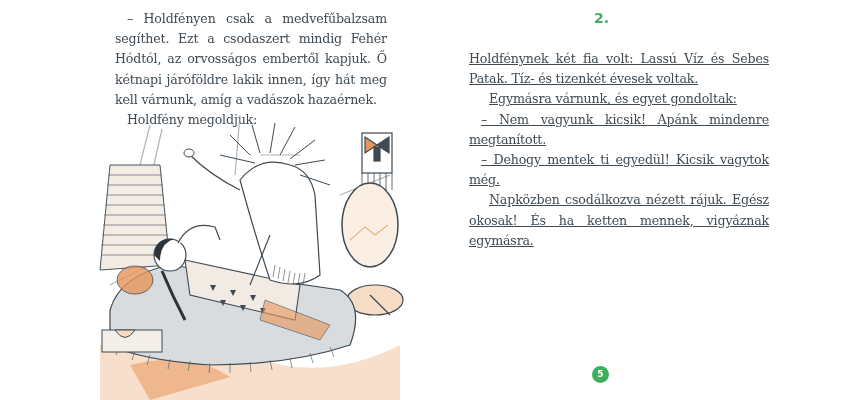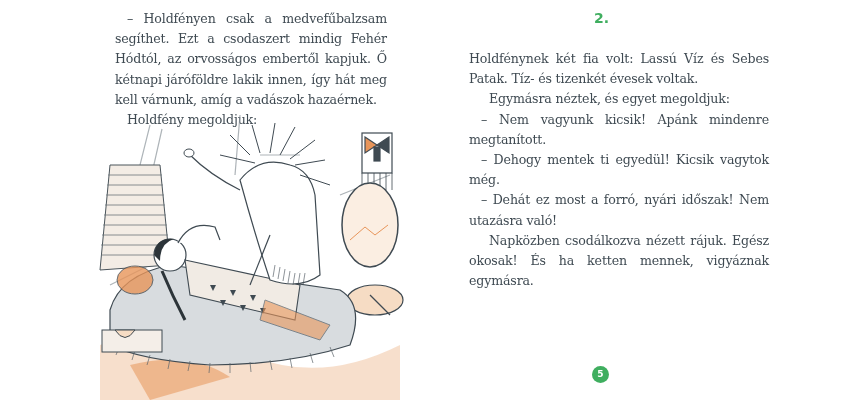--- a/index.html
+++ b/index.html
@@ -2,21 +2,21 @@
 <html><head>
 <meta charset="utf-8">
 <style>
   html,body{margin:0;padding:0;background:#ffffff;}
   body{width:845px;height:400px;position:relative;overflow:hidden;font-family:"DejaVu Serif","Liberation Serif",serif;color:#3f4a52;}
   .page{position:absolute;top:0;height:348px;}
   .left{left:0;width:420px;}
   .right{left:420px;width:425px;}
   .text{position:absolute;font-size:12.6px;line-height:20.2px;letter-spacing:-0.15px;}
   .left .text{left:115px;top:9px;width:272px;}
-  .right .text{left:49px;top:49px;width:300px;}
+  .right .text{left:49px;top:49px;width:300px;text-decoration:underline;}
   .text p{margin:0;text-align:justify;text-align-last:left;}
   .ind{text-indent:12px;}
   .ind2{text-indent:20px;}
   .chapter{position:absolute;left:174px;top:10px;font-family:"DejaVu Sans","Liberation Sans",sans-serif;font-weight:bold;font-size:14px;color:#3fae5f;}
   .pagenum{position:absolute;left:172px;top:366px;width:17px;height:17px;border-radius:50%;background:#3fae5f;color:#fff;font-family:"DejaVu Sans",sans-serif;font-weight:bold;font-size:9px;line-height:17px;text-align:center;}
   .illus{position:absolute;left:90px;top:115px;width:320px;height:285px;}
 </style>
 </head>
 <body>
 
@@ -106,20 +106,19 @@
 
     <rect x="12" y="215" width="60" height="22" fill="#f4eee8" stroke="#3f4a52" stroke-width="1"></rect>
     <path d="M25 215 Q35 230 45 215 Z" fill="#f6dcc4" stroke="#3f4a52" stroke-width="1"></path>
   </svg>
 </div>
 
 <div class="page right">
   <div class="chapter">2.</div>
   <div class="text">
     <p>Holdfénynek két fia volt: Lassú Víz és Sebes Patak. Tíz- és tizenkét évesek voltak.</p>
-    <p class="ind2">Egymásra néztek, és egyet megoldjuk:</p>
+    <p class="ind2">Egymásra várnunk, és egyet gondoltak:</p>
     <p class="ind">– Nem vagyunk kicsik! Apánk mindenre megtanított.</p>
     <p class="ind">– Dehogy mentek ti egyedül! Kicsik vagytok még.</p>
-    <p class="ind">– Dehát ez most a forró, nyári időszak! Nem utazásra való!</p>
     <p class="ind2">Napközben csodálkozva nézett rájuk. Egész okosak! És ha ketten mennek, vigyáznak egymásra.</p>
   </div>
   <div class="pagenum">5</div>
 </div>
 
 </body></html>

